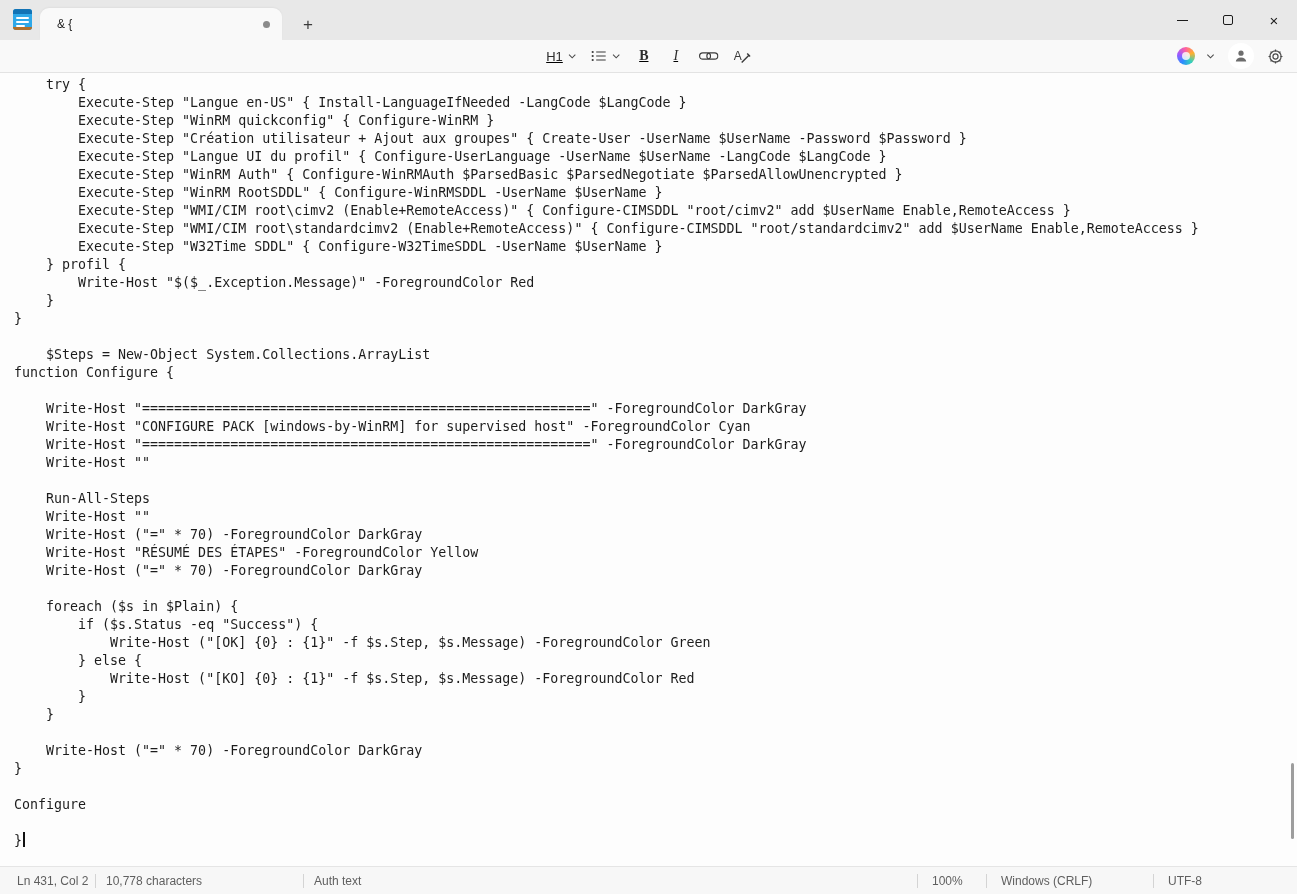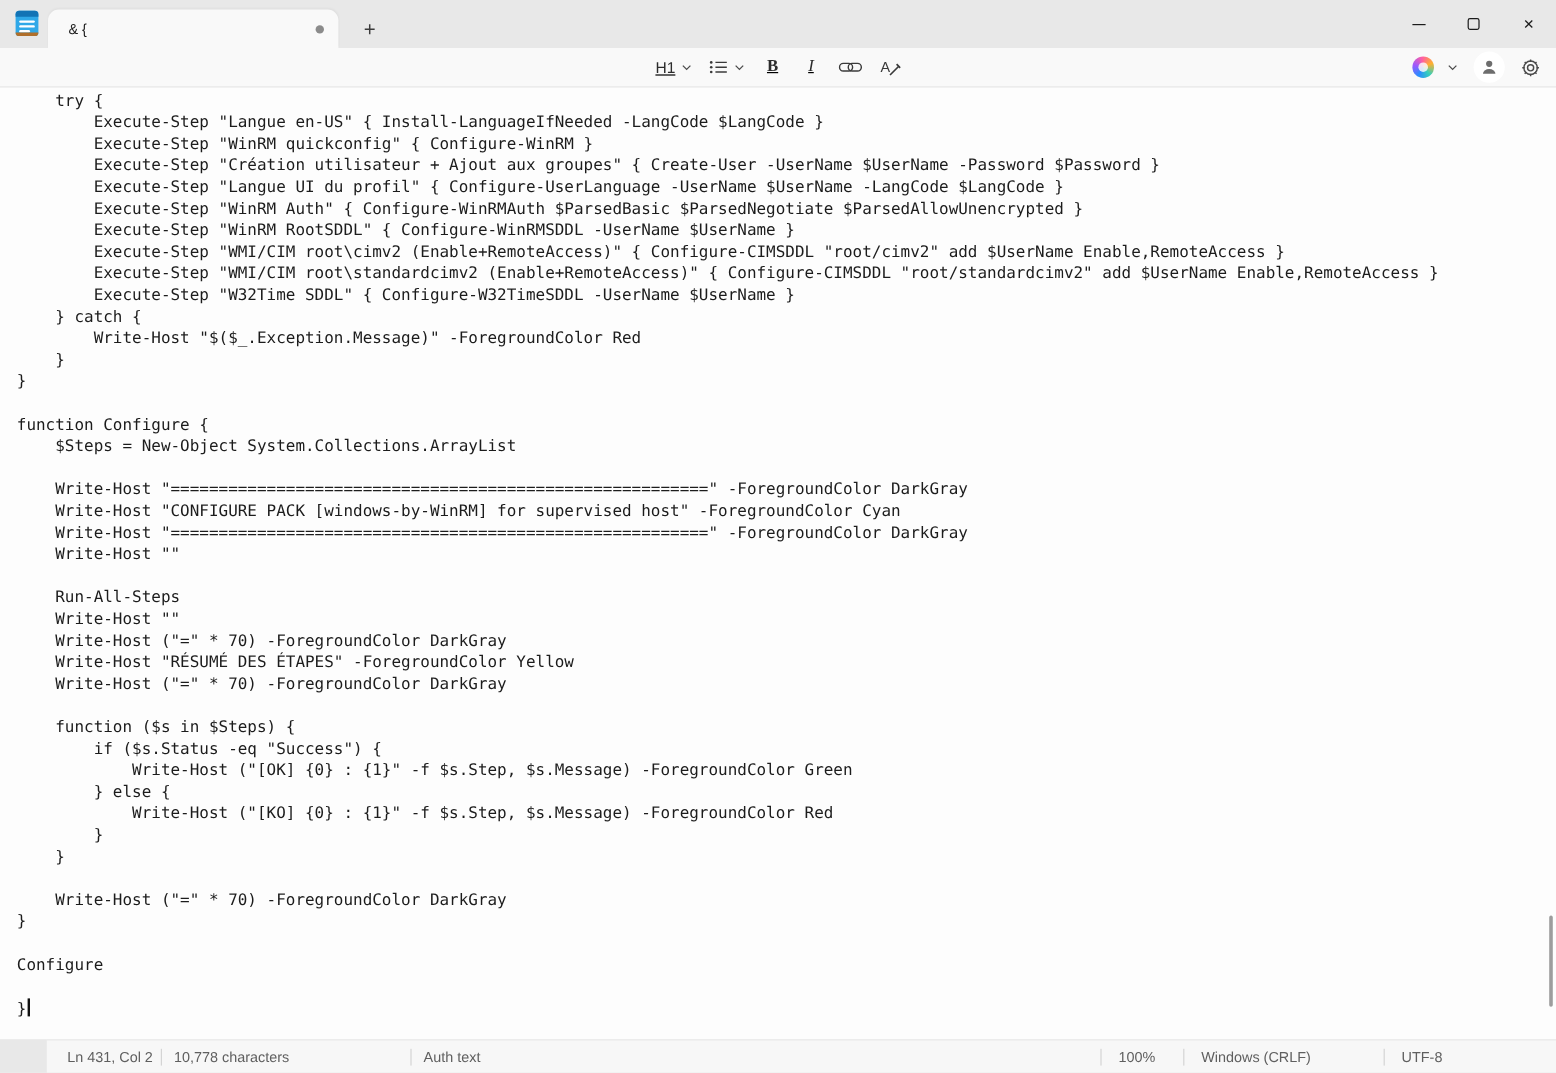--- a/index.html
+++ b/index.html
@@ -46,21 +46,21 @@
   .copilot-circle::after { content:""; position:absolute; left:5px; top:5px; width:8px; height:8px; border-radius:50%; background:#f9f9f9; opacity:.85; }
   .avatar-circle { width:26px; height:26px; border-radius:50%; background:#ffffff; display:flex; align-items:center; justify-content:center; }
 
   
   .editor { position:relative; flex:1 1 auto; background:#fdfdfd; overflow:hidden; padding:3px 0 0 14px; }
   .code-line { font-family:"DejaVu Sans Mono","Liberation Mono",monospace; font-size:13.3px; line-height:18px; min-height:18px; white-space:pre; color:#1c1c1c; letter-spacing:0; }
   .caret { display:inline-block; width:1.5px; height:15px; background:#111; vertical-align:-2px; margin-left:1px; }
   .scrollbar-thumb { position:absolute; right:3px; top:690px; width:3px; height:76px; background:#9d9d9d; border-radius:2px; }
 
   
-  .statusbar { height:28px; background:#f7f7f7; border-top:1px solid #e5e5e5; flex:0 0 auto; display:flex; align-items:center; font-size:12px; color:#5f5f5f;margin-left:39px; }
+  .statusbar { height:28px; background:#f7f7f7; border-top:1px solid #e5e5e5; flex:0 0 auto; display:flex; align-items:center; font-size:12px; color:#5f5f5f; }
   .sb-seg { display:flex; align-items:center; height:100%; white-space:nowrap; }
   .sb-sep { width:1px; height:14px; background:#d4d4d4; flex:0 0 auto; }
   .sb-ln { width:95px; padding-left:17px; }
   .sb-chars { width:207px; padding-left:10px; }
   .sb-type { width:180px; padding-left:10px; }
   .sb-spacer { flex:1 1 auto; }
   .sb-zoom { width:68px; padding-left:14px; }
   .sb-eol { width:166px; padding-left:14px; }
   .sb-enc { width:143px; padding-left:14px; }
 </style>
@@ -187,40 +187,40 @@
         <div class="code-line">    try {</div>
         <div class="code-line">        Execute-Step "Langue en-US" { Install-LanguageIfNeeded -LangCode $LangCode }</div>
         <div class="code-line">        Execute-Step "WinRM quickconfig" { Configure-WinRM }</div>
         <div class="code-line">        Execute-Step "Création utilisateur + Ajout aux groupes" { Create-User -UserName $UserName -Password $Password }</div>
         <div class="code-line">        Execute-Step "Langue UI du profil" { Configure-UserLanguage -UserName $UserName -LangCode $LangCode }</div>
         <div class="code-line">        Execute-Step "WinRM Auth" { Configure-WinRMAuth $ParsedBasic $ParsedNegotiate $ParsedAllowUnencrypted }</div>
         <div class="code-line">        Execute-Step "WinRM RootSDDL" { Configure-WinRMSDDL -UserName $UserName }</div>
         <div class="code-line">        Execute-Step "WMI/CIM root\cimv2 (Enable+RemoteAccess)" { Configure-CIMSDDL "root/cimv2" add $UserName Enable,RemoteAccess }</div>
         <div class="code-line">        Execute-Step "WMI/CIM root\standardcimv2 (Enable+RemoteAccess)" { Configure-CIMSDDL "root/standardcimv2" add $UserName Enable,RemoteAccess }</div>
         <div class="code-line">        Execute-Step "W32Time SDDL" { Configure-W32TimeSDDL -UserName $UserName }</div>
-        <div class="code-line">    } catch {</div>
+        <div class="code-line">    } profil {</div>
         <div class="code-line">        Write-Host "$($_.Exception.Message)" -ForegroundColor Red</div>
         <div class="code-line">    }</div>
         <div class="code-line">}</div>
         <div class="code-line"></div>
+        <div class="code-line">    $Steps = New-Object System.Collections.ArrayList</div>
         <div class="code-line">function Configure {</div>
-        <div class="code-line">    $Steps = New-Object System.Collections.ArrayList</div>
         <div class="code-line"></div>
         <div class="code-line">    Write-Host "========================================================" -ForegroundColor DarkGray</div>
         <div class="code-line">    Write-Host "CONFIGURE PACK [windows-by-WinRM] for supervised host" -ForegroundColor Cyan</div>
         <div class="code-line">    Write-Host "========================================================" -ForegroundColor DarkGray</div>
         <div class="code-line">    Write-Host ""</div>
         <div class="code-line"></div>
         <div class="code-line">    Run-All-Steps</div>
         <div class="code-line">    Write-Host ""</div>
         <div class="code-line">    Write-Host ("=" * 70) -ForegroundColor DarkGray</div>
         <div class="code-line">    Write-Host "RÉSUMÉ DES ÉTAPES" -ForegroundColor Yellow</div>
         <div class="code-line">    Write-Host ("=" * 70) -ForegroundColor DarkGray</div>
         <div class="code-line"></div>
-        <div class="code-line">    function ($s in $Steps) {</div>
+        <div class="code-line">    foreach ($s in $Plain) {</div>
         <div class="code-line">        if ($s.Status -eq "Success") {</div>
         <div class="code-line">            Write-Host ("[OK] {0} : {1}" -f $s.Step, $s.Message) -ForegroundColor Green</div>
         <div class="code-line">        } else {</div>
         <div class="code-line">            Write-Host ("[KO] {0} : {1}" -f $s.Step, $s.Message) -ForegroundColor Red</div>
         <div class="code-line">        }</div>
         <div class="code-line">    }</div>
         <div class="code-line"></div>
         <div class="code-line">    Write-Host ("=" * 70) -ForegroundColor DarkGray</div>
         <div class="code-line">}</div>
         <div class="code-line"></div>

